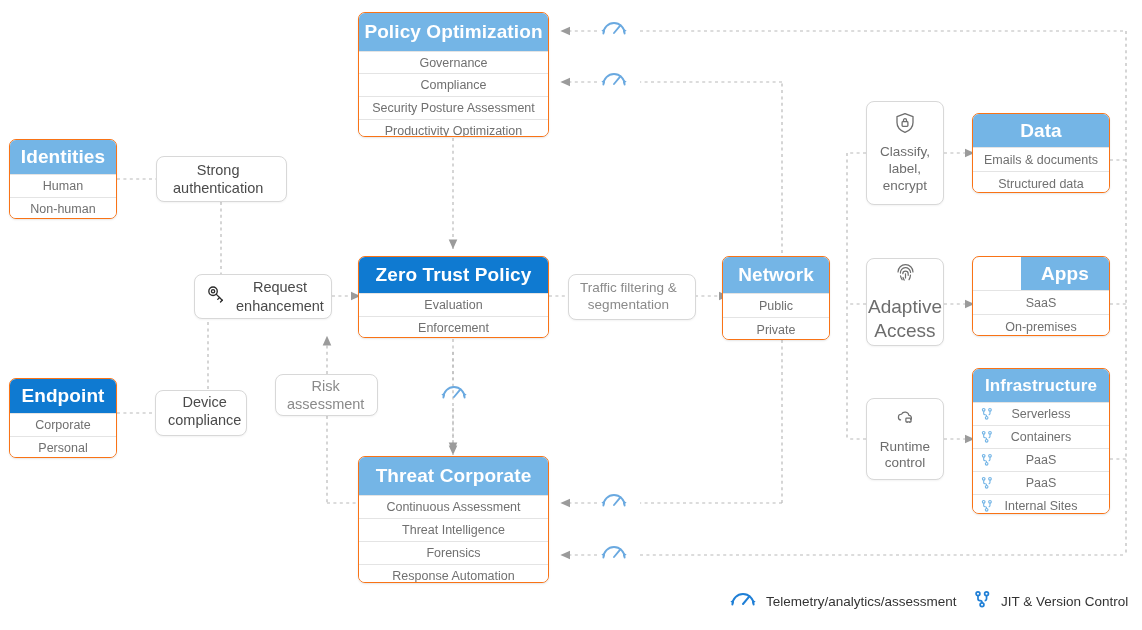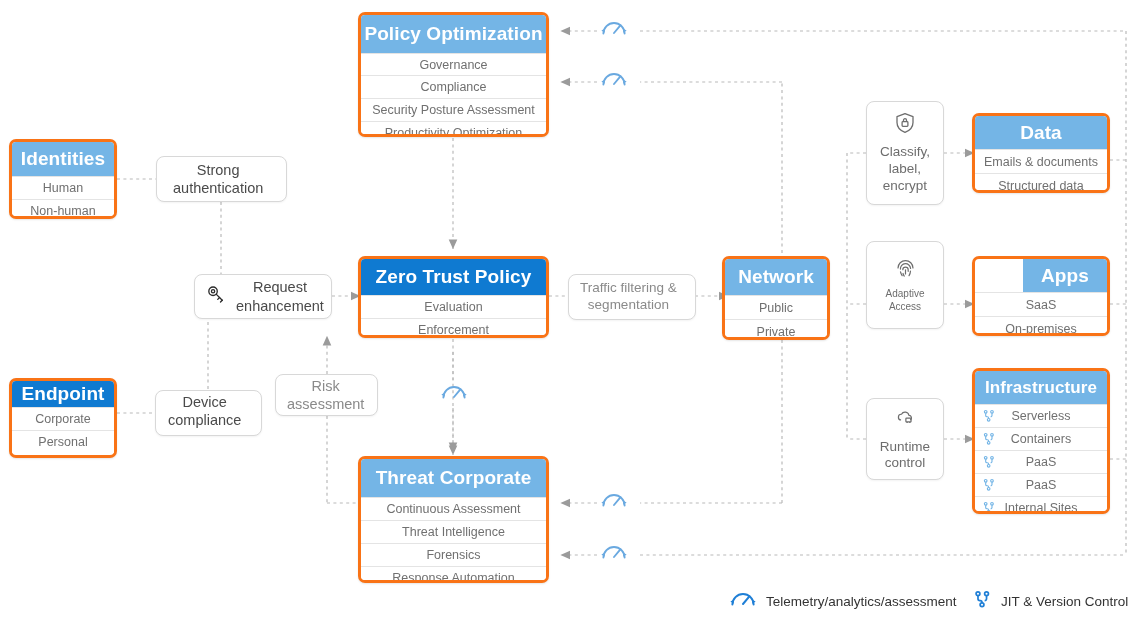--- a/index.html
+++ b/index.html
@@ -3,21 +3,21 @@
 <meta charset="utf-8">
 <style>
   html,body{margin:0;padding:0;background:#ffffff;}
   body{width:1142px;height:630px;position:relative;overflow:hidden;
        font-family:"Liberation Sans","DejaVu Sans",sans-serif;
        -webkit-font-smoothing:antialiased;}
   #canvas{position:absolute;left:0;top:0;width:1142px;height:630px;}
   svg.wires{position:absolute;left:0;top:0;width:1142px;height:630px;pointer-events:none;}
 
   
-  .pillar{position:absolute;border:3px solid #f97316;border-radius:7px;
+  .pillar{position:absolute;border:1px solid #f97316;border-radius:7px;
           background:#ffffff;box-sizing:border-box;overflow:hidden;
           box-shadow:0 1px 2px rgba(0,0,0,.10);}
   .pillar .hdr{color:#ffffff;text-align:center;font-size:19px;font-weight:bold;
                letter-spacing:.1px;display:flex;align-items:center;justify-content:center;}
   .pillar .hdr.light{background:#74b5e6;}
   .pillar .hdr.dark{background:#0f7ad1;}
   .pillar .row{color:#707070;text-align:center;font-size:12.5px;
                border-top:1px solid #e4e4e4;display:flex;align-items:center;
                justify-content:center;position:relative;background:#fff;}
   .pillar .row.iconrow{justify-content:center;}
@@ -122,21 +122,21 @@
     <div class="hdr light" style="height:34px;">Identities</div>
     <div class="row" style="height:22px;">
       <span>Human</span>
     </div>
     <div class="row" style="height:22px;">
       <span>Non-human</span>
     </div>
   </div>
 
   <div class="pillar" style="left:9px;top:378px;width:108px;height:80px;">
-    <div class="hdr dark" style="height:26px;">Endpoint</div>
+    <div class="hdr dark" style="height:34px;">Endpoint</div>
     <div class="row" style="height:22px;">
       <span>Corporate</span>
     </div>
     <div class="row" style="height:22px;">
       <span>Personal</span>
     </div>
   </div>
 
   <div class="pillar" style="left:358px;top:12px;width:191px;height:125px;">
     <div class="hdr light" style="height:38px;">Policy Optimization</div>
@@ -289,21 +289,21 @@
     </div>
   </div>
 
   <div class="note left" style="left:156px;top:156px;width:131px;height:46px;padding:0 0 0 16px;">
     <span class="txt">
       <span>Strong</span><br>
       <span>authentication</span>
     </span>
   </div>
 
-  <div class="note left" style="left:155px;top:390px;width:107px;height:46px;padding:0 0 4px 12px;">
+  <div class="note left" style="left:155px;top:390px;width:92px;height:46px;padding:0 0 4px 12px;">
     <span class="txt">
       <span>Device</span><br>
       <span>compliance</span>
     </span>
   </div>
 
   <div class="note left" style="left:194px;top:274px;width:138px;height:45px;padding:0 0 0 10px;gap:8px;">
     <span class="ic">
       <svg viewBox="0 0 24 24" width="23" height="23">
         <g fill="none" stroke="#2b2b2b" stroke-width="1.4" stroke-linecap="round">
@@ -345,21 +345,21 @@
         </g>
       </svg>
     </span>
     <span class="txt">
       <span>Classify,</span><br>
       <span>label,</span><br>
       <span>encrypt</span>
     </span>
   </div>
 
-  <div class="note" style="left:866px;top:241px;width:78px;height:88px;flex-direction:column;gap:5px;color:#6d6d6d;font-size:10px;">
+  <div class="note" style="left:866px;top:258px;width:78px;height:88px;flex-direction:column;gap:5px;color:#6d6d6d;font-size:19px;">
     <span class="ic">
       <svg viewBox="0 0 24 24" width="23" height="23">
         <g fill="none" stroke="#6d6d6d" stroke-width="1.25" stroke-linecap="round">
           <path d="M4.2,11.5 a7.8,7.8 0 0 1 15.6,0"></path>
           <path d="M6.7,12.6 a5.3,5.3 0 0 1 10.6,-0.6"></path>
           <path d="M9.2,13.3 a2.8,2.8 0 0 1 5.6,0 v1.6"></path>
           <path d="M12,13.3 v4.4"></path>
           <path d="M6.8,15.6 c0.3,1.6 0.9,2.8 1.7,3.9"></path>
           <path d="M17.2,14.6 c-0.1,2 -0.6,3.5 -1.5,4.9"></path>
           <path d="M9.4,17.2 c0.3,1.1 0.7,1.9 1.3,2.7"></path>

